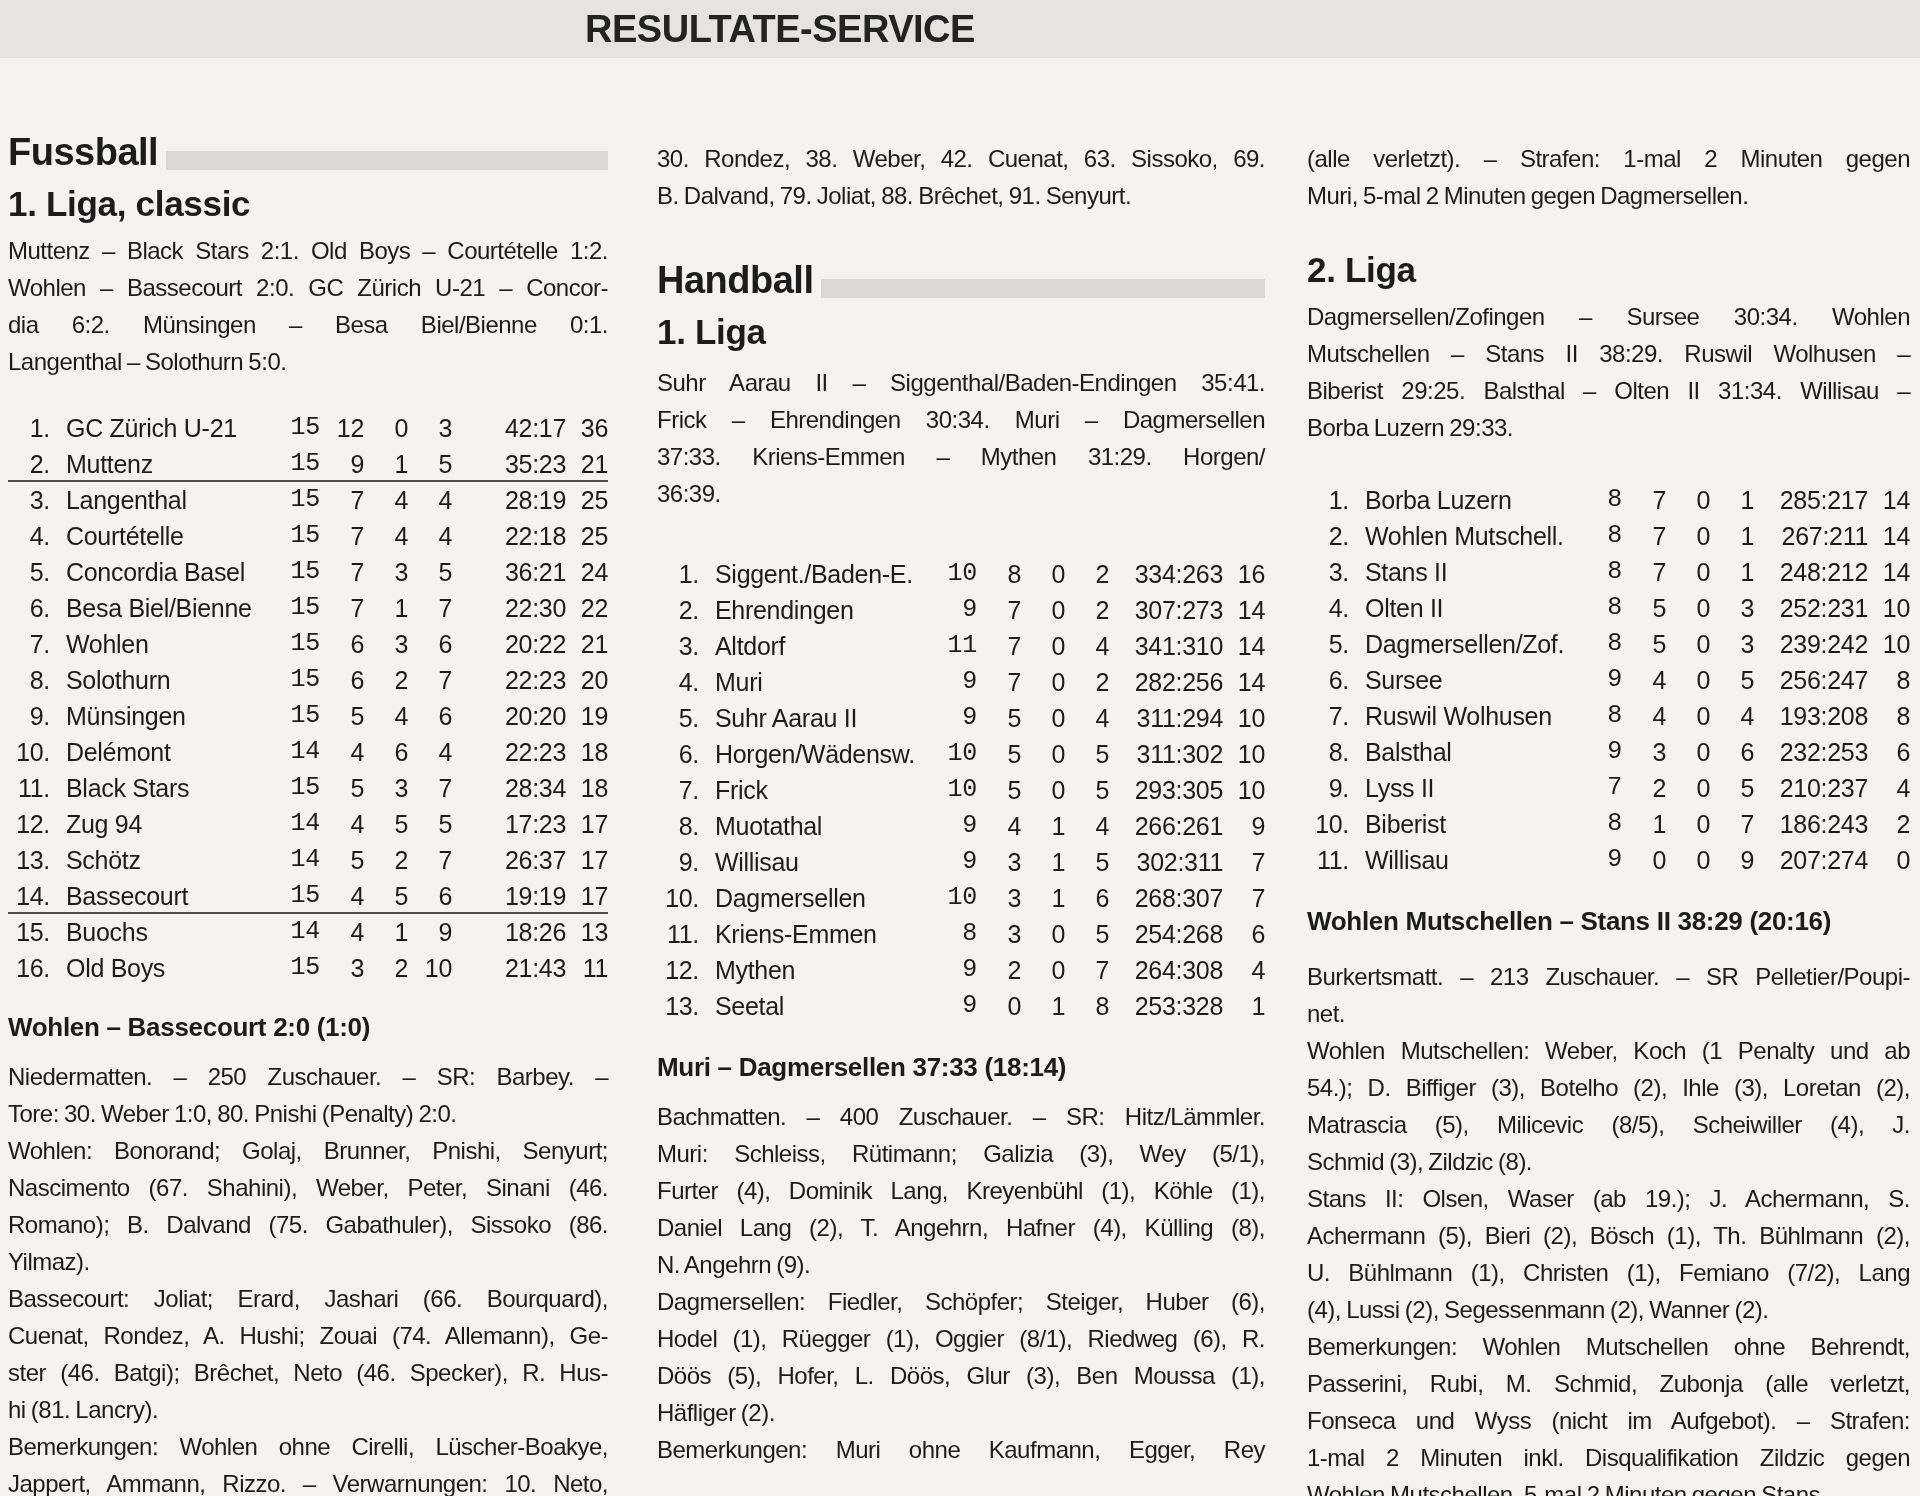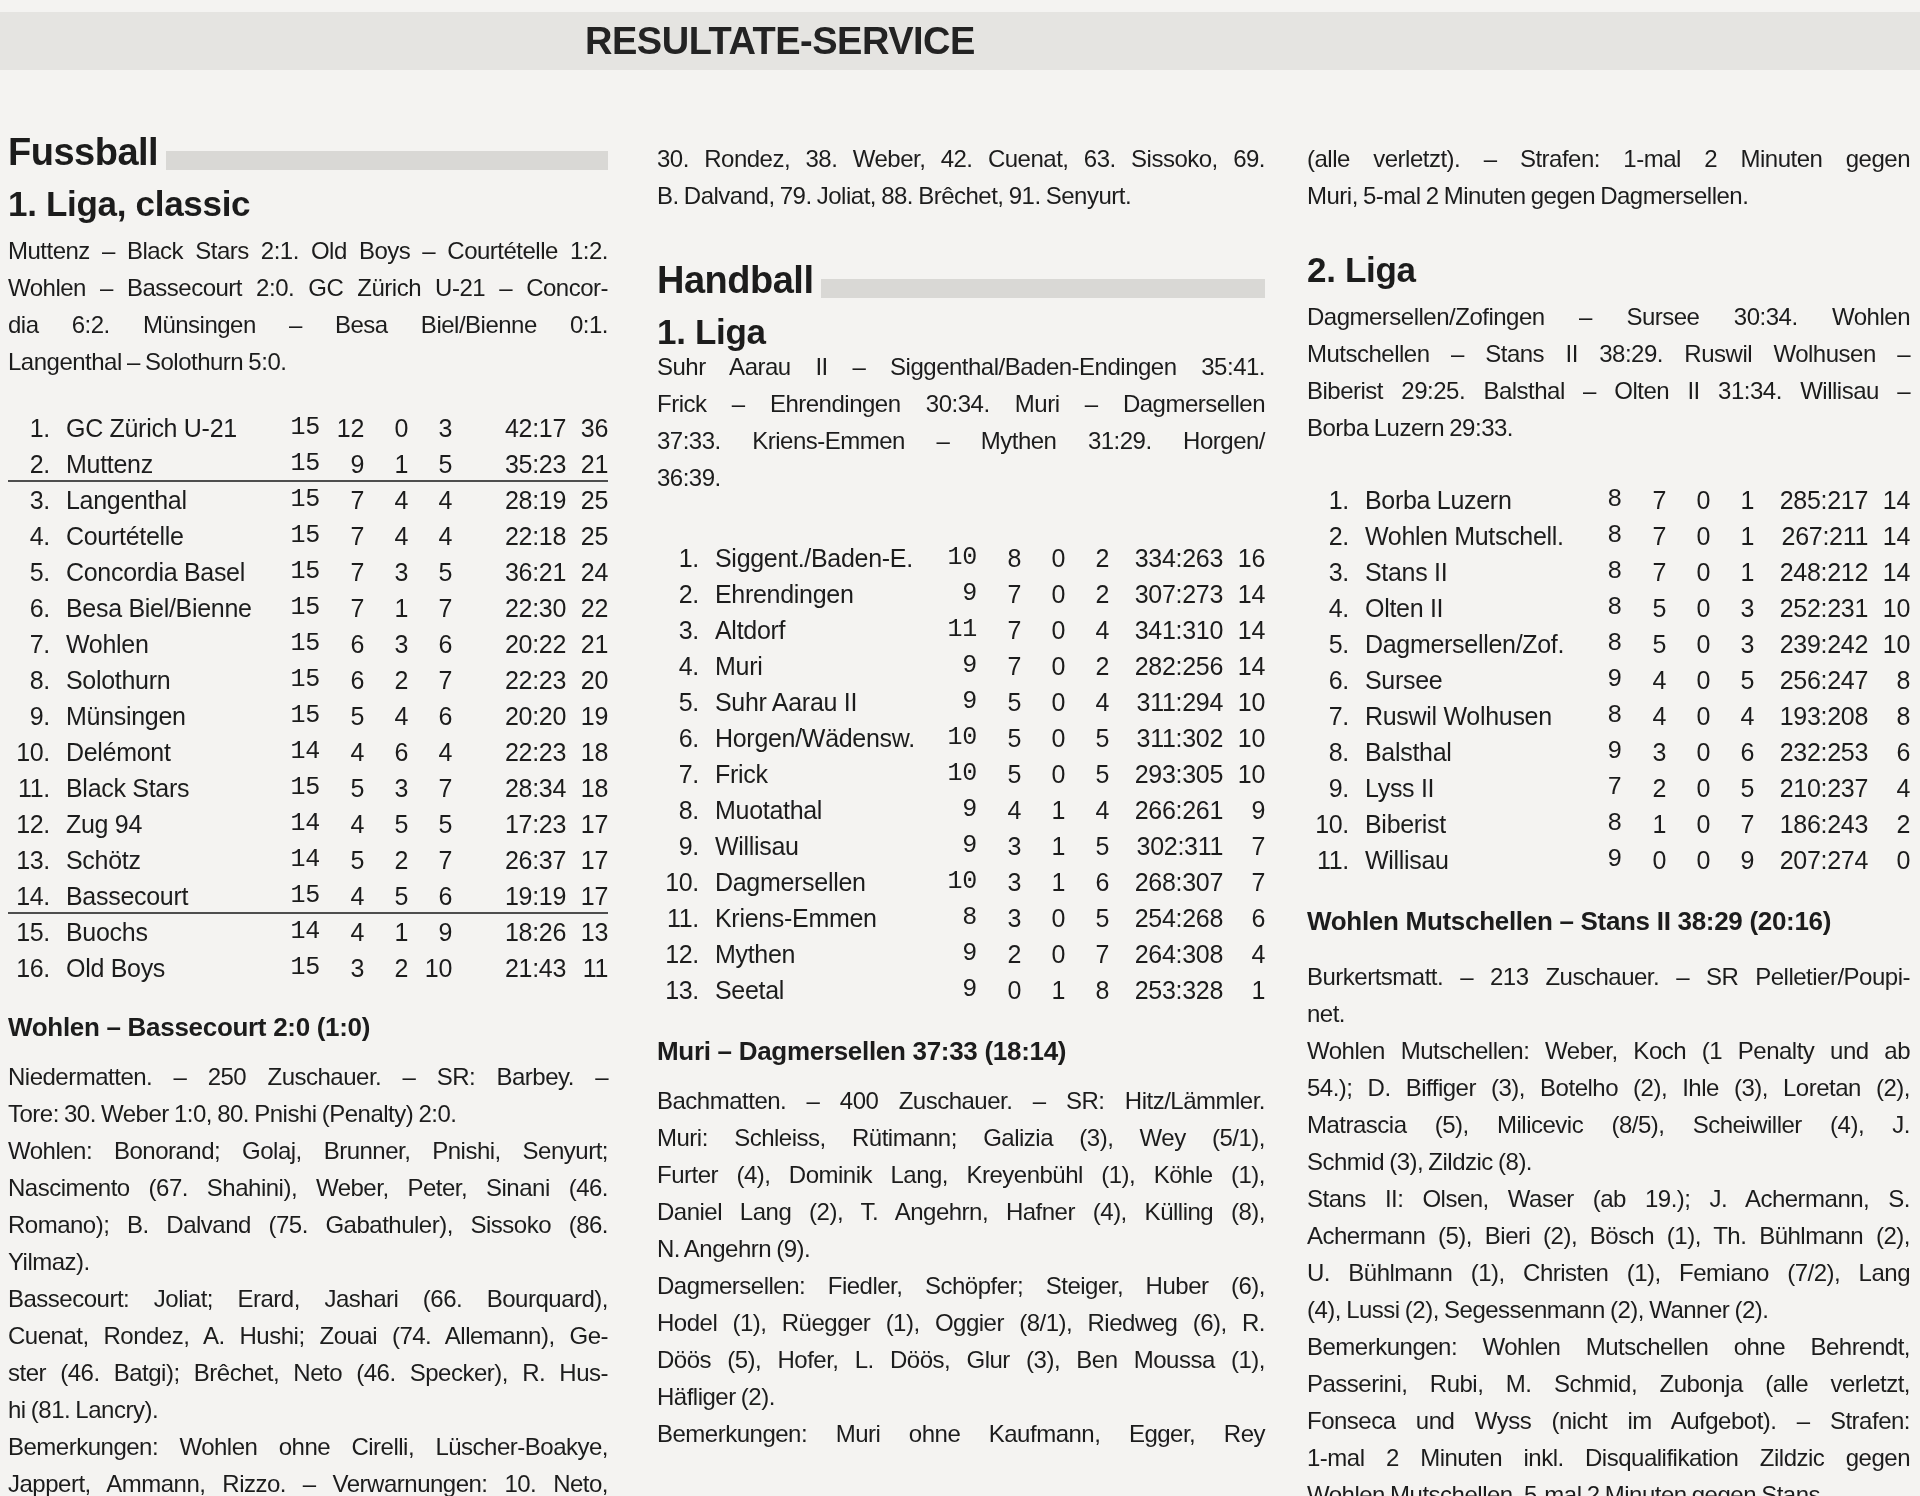--- a/index.html
+++ b/index.html
@@ -2,21 +2,21 @@
 <html style="--page-bg: #f4f3f1; --banner-bg: #e5e4e1; --header-bar: #d9d8d5; --ink: #1c1c1c;"><head>
 <meta charset="utf-8">
 <style>
   html,body{margin:0;padding:0;}
   body{
     width:1920px;height:1496px;overflow:hidden;position:relative;
     background:var(--page-bg,#f4f3f1);
     font-family:"Liberation Sans","DejaVu Sans",sans-serif;
     color:var(--ink,#1c1c1c);
   }
-  .banner{position:absolute;top:12px;left:0;width:1920px;height:58px;background:var(--banner-bg,#e5e4e1);}
+  .banner{position:absolute;top:0;left:0;width:1920px;height:58px;background:var(--banner-bg,#e5e4e1);}
   .banner .title{
     position:absolute;top:8px;left:0;width:1560px;text-align:center;
     font-size:38px;font-weight:bold;letter-spacing:-0.5px;color:#232323;
   }
   .col{position:absolute;top:130px;}
   #col-left{left:8px;width:600px;}
   #col-middle{left:657px;width:608px;}
   #col-right{left:1307px;width:603px;}
   .sect{display:flex;align-items:flex-end;font-size:38px;line-height:44px;font-weight:bold;letter-spacing:-0.5px;}
   .sect .bar{flex:1;height:19px;background:var(--header-bar,#d9d8d5);margin:0 0 4px 8px;}
@@ -242,21 +242,21 @@
 <div class="col" id="col-middle">
   <div class="para" style="margin-top:10px">
       <div class="ln">30. Rondez, 38. Weber, 42. Cuenat, 63. Sissoko, 69.</div>
       <div class="ln last">B. Dalvand, 79. Joliat, 88. Brêchet, 91. Senyurt.</div>
     </div>
   <div class="sect" style="margin-top:44px">
     <span>Handball</span>
     <span class="bar"></span>
   </div>
   <div class="league" style="margin-top:14px">1. Liga</div>
-  <div class="para" style="">
+  <div class="para" style="margin-top:16px">
       <div class="ln">Suhr Aarau II – Siggenthal/Baden-Endingen 35:41.</div>
       <div class="ln">Frick – Ehrendingen 30:34. Muri – Dagmersellen</div>
       <div class="ln">37:33. Kriens-Emmen – Mythen 31:29. Horgen/</div>
       <div class="ln last">36:39.</div>
     </div>
   <div class="stable" style="margin-top:44px">
       <div class="trow">
         <span class="c-rank">1.</span>
         <span class="c-team">Siggent./Baden-E.</span>
         <span class="c-n c-sp">10</span>

